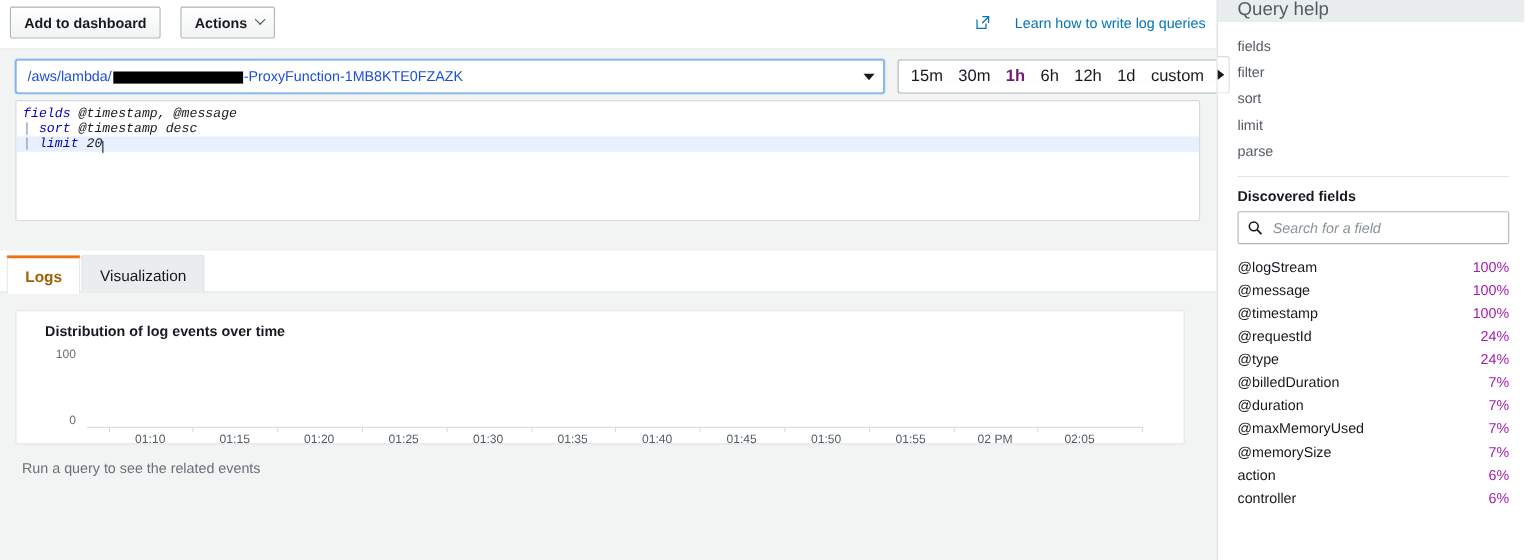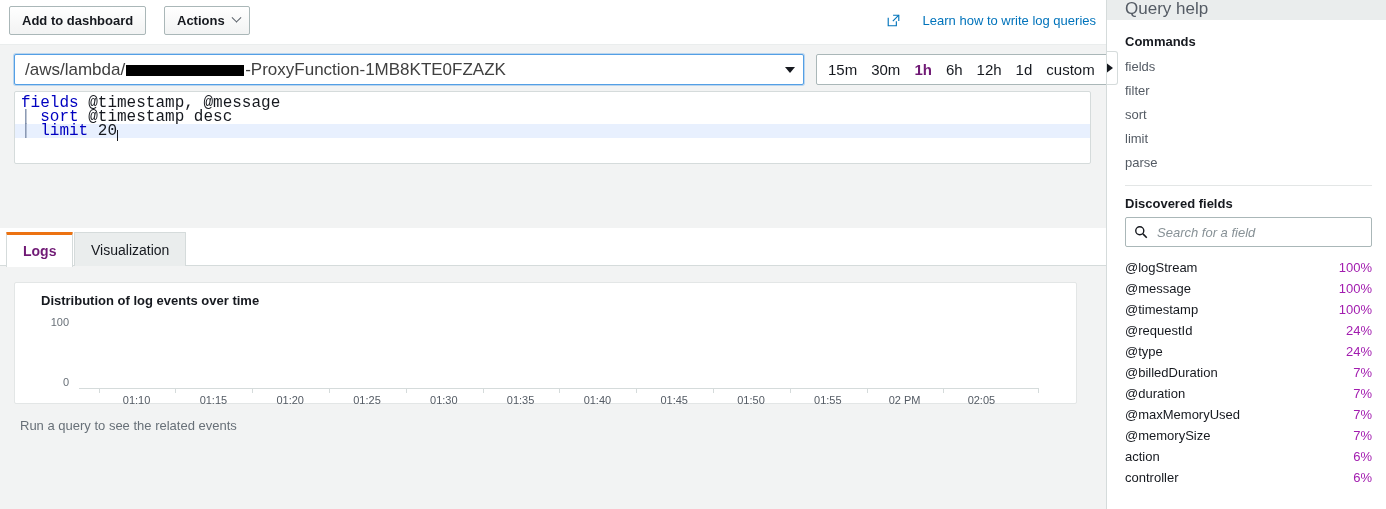--- a/index.html
+++ b/index.html
@@ -78,21 +78,21 @@
     border: 1px solid #539fe5;
     border-radius: 2px;
     box-shadow: 0 0 0 1px rgba(83,159,229,0.35);
     display: flex; align-items: center;
     padding: 0 8px 0 10px;
     cursor: text;
     overflow: hidden;
   }
   #loggroup-text {
     flex: 1 1 auto;
-    font-size: 17px; color: #404040;
+    font-size: 13px; color: #1d4ed8;
     display: flex; align-items: center;
     white-space: nowrap; overflow: hidden;
   }
   .redaction {
     display: inline-block;
     width: 118px; height: 11px;
     background: #000000;
     margin: 0 1px;
     vertical-align: middle;
     position: relative; top: 1px;
@@ -129,28 +129,29 @@
     width: 0; height: 0;
     border-left: 5px solid transparent;
     border-right: 5px solid transparent;
     border-top: 6px solid #16191f;
     cursor: pointer;
   }
 
   
   #query-editor {
     position: absolute; left: 14px; top: 46px;
-    width: 1077px; height: 73px;
+    width: 1077px; height: 110px;
     background: #ffffff;
     border: 1px solid #d5dbdb;
     border-radius: 2px;
     overflow: hidden;
     font-family: "Liberation Mono", monospace;
-    font-size: 16px;
+    font-size: 12px;
     cursor: text;
+    font-style: italic;
   }
   .qline {
     height: 14px;
     line-height: 14px;
     padding: 0 6px;
     white-space: pre;
     color: #0000c0;
   }
   .qline:first-child { margin-top: 4px; }
   .qline.active { background: #e8f0fe; }
@@ -202,21 +203,21 @@
     cursor: pointer;
     background: #eaeded;
     border: 1px solid #d5dbdb;
     border-bottom: none;
     border-radius: 1px 1px 0 0;
   }
   .tab.active {
     background: #ffffff;
     border-top: 3px solid #ec7211;
     font-weight: bold;
-    color: #701a75;
+    color: #a16207;
     z-index: 2;
     height: 35px;
   }
   #tab-logs { left: 6px; }
   #tab-visualization { left: 74px; }
 
   
   #results-panel {
     position: absolute; left: 0; top: 266px;
     width: 1106px; height: 243px;
@@ -473,21 +474,20 @@
   </div>
 
   <div id="sidebar">
     <div id="sidebar-header">Query help</div>
 
     <div id="collapse-btn">
       <div class="tri-right"></div>
     </div>
 
     <div id="sidebar-body">
-      <div class="side-heading">Commands</div>
       <div id="commands-list">
           <div class="cmd-item">fields</div>
           <div class="cmd-item">filter</div>
           <div class="cmd-item">sort</div>
           <div class="cmd-item">limit</div>
           <div class="cmd-item">parse</div>
         </div>
 
       <div class="side-divider"></div>
 

